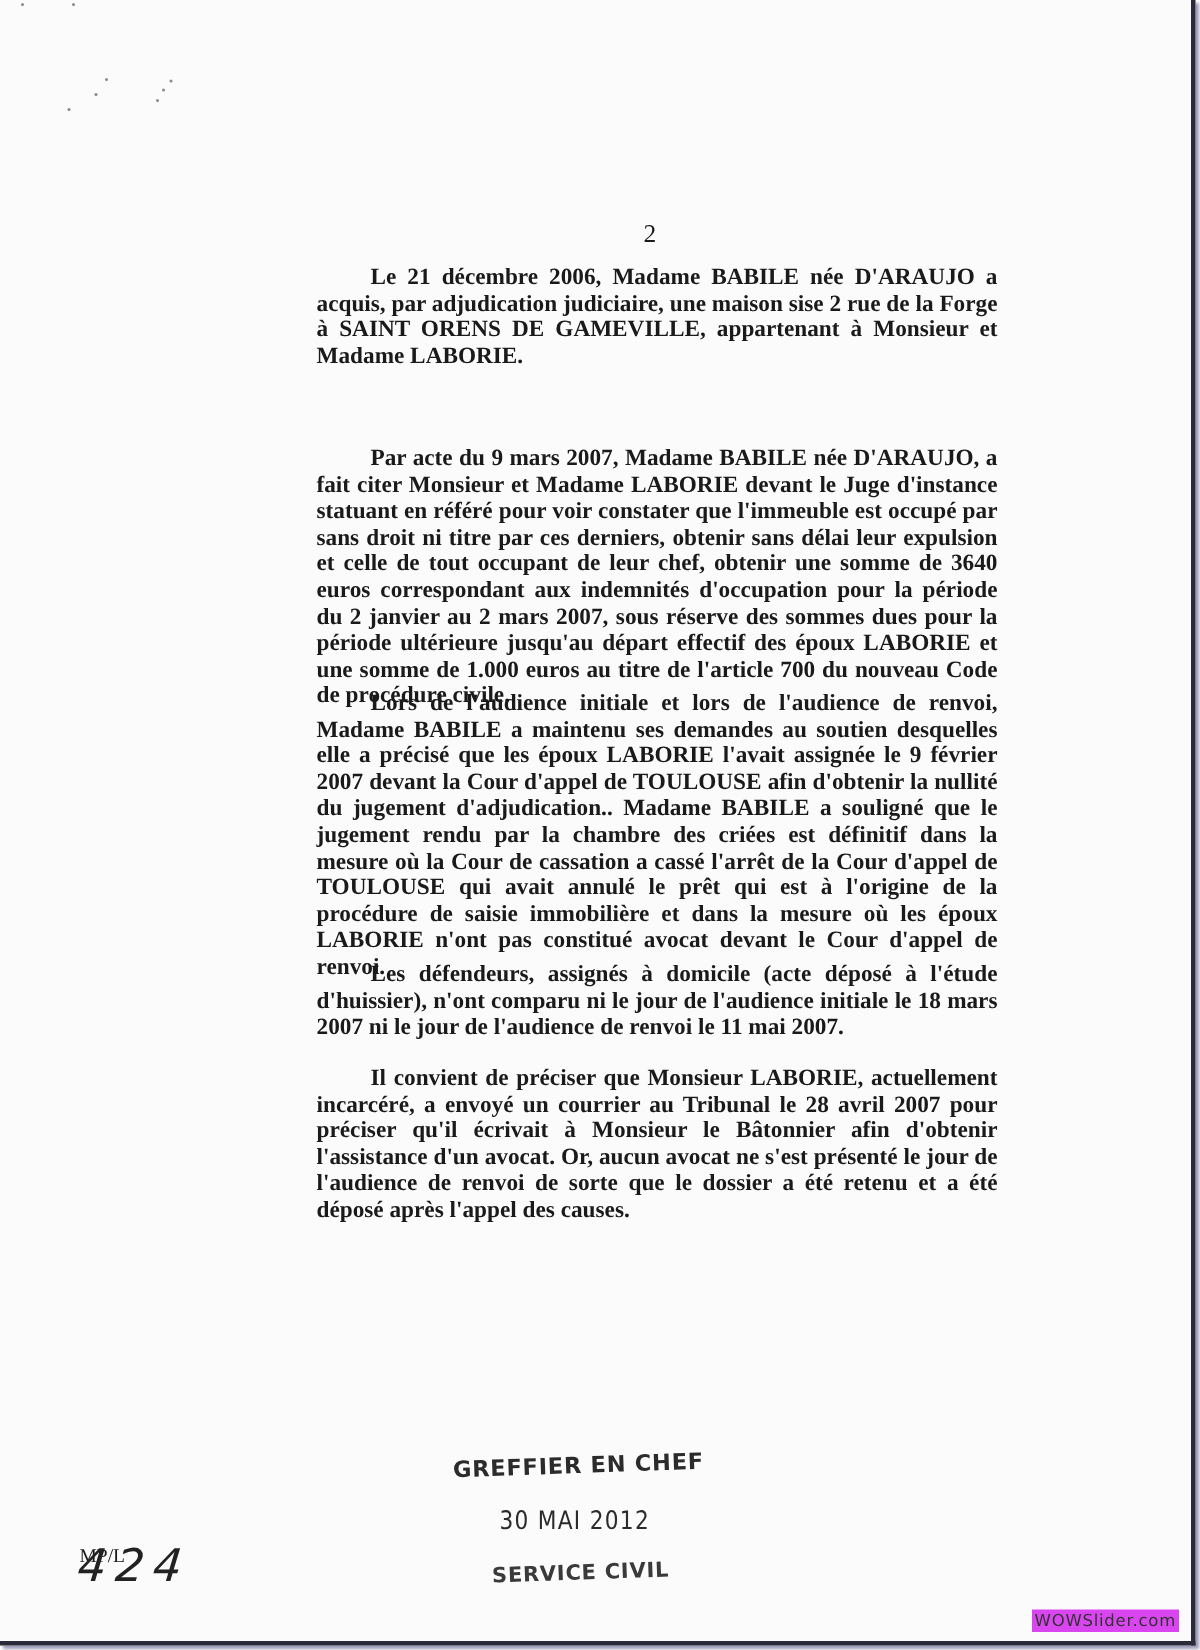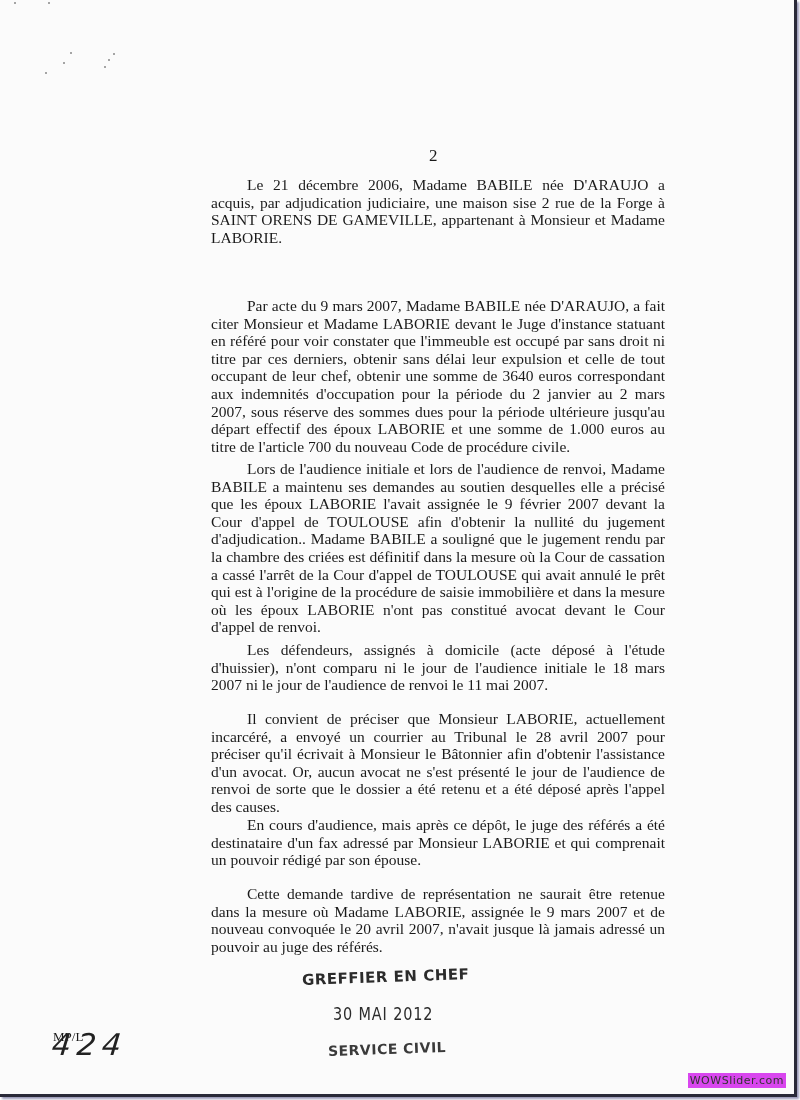--- a/index.html
+++ b/index.html
@@ -39,20 +39,21 @@
       left: 429px;
       font-size: 17px;
     }
     .body-text {
       position: absolute;
       left: 211px;
       width: 454px;
       font-size: 15.5px;
       line-height: 17.6px;
       text-align: justify;
+      font-weight: bold;
     }
     .body-text p {
       margin: 0;
       text-indent: 36px;
     }
     #p1 { top: 176px; }
     #p2 { top: 245px; }
     #p3 { top: 297px; }
     #p4 { top: 460px; }
     #p5 { top: 641px; }
@@ -154,26 +155,20 @@
   </div>
   <div class="body-text" id="p4">
     <p>Lors de l'audience initiale et lors de l'audience de renvoi, Madame BABILE a maintenu ses demandes au soutien desquelles elle a précisé que les époux LABORIE l'avait assignée le 9 février 2007 devant la Cour d'appel de TOULOUSE afin d'obtenir la nullité du jugement d'adjudication.. Madame BABILE a souligné que le jugement rendu par la chambre des criées est définitif dans la mesure où la Cour de cassation a cassé l'arrêt de la Cour d'appel de TOULOUSE qui avait annulé le prêt qui est à l'origine de la procédure de saisie immobilière et dans la mesure où les époux LABORIE n'ont pas constitué avocat devant le Cour d'appel de renvoi.</p>
   </div>
   <div class="body-text" id="p5">
     <p>Les défendeurs, assignés à domicile (acte déposé à l'étude d'huissier), n'ont comparu ni le jour de l'audience initiale le 18 mars 2007 ni le jour de l'audience de renvoi le 11 mai 2007.</p>
   </div>
   <div class="body-text" id="p6">
     <p>Il convient de préciser que Monsieur LABORIE, actuellement incarcéré, a envoyé un courrier au Tribunal le 28 avril 2007 pour préciser qu'il écrivait à Monsieur le Bâtonnier afin d'obtenir l'assistance d'un avocat. Or, aucun avocat ne s'est présenté le jour de l'audience de renvoi de sorte que le dossier a été retenu et a été déposé après l'appel des causes.</p>
   </div>
-  <div class="body-text" id="p7">
-    <p>En cours d'audience, mais après ce dépôt, le juge des référés a été destinataire d'un fax adressé par Monsieur LABORIE et qui comprenait un pouvoir rédigé par son épouse.</p>
-  </div>
-  <div class="body-text" id="p8">
-    <p>Cette demande tardive de représentation ne saurait être retenue dans la mesure où Madame LABORIE, assignée le 9 mars 2007 et de nouveau convoquée le 20 avril 2007, n'avait jusque là jamais adressé un pouvoir au juge des référés.</p>
-  </div>
 
   <div class="ref-code">MP/L</div>
   <div class="handwritten">424</div>
 
   <div class="stamp">
     <div class="stamp-line1">GREFFIER EN CHEF</div>
     <div class="stamp-line2">30 MAI 2012</div>
     <div class="stamp-line3">SERVICE CIVIL</div>
   </div>
 

